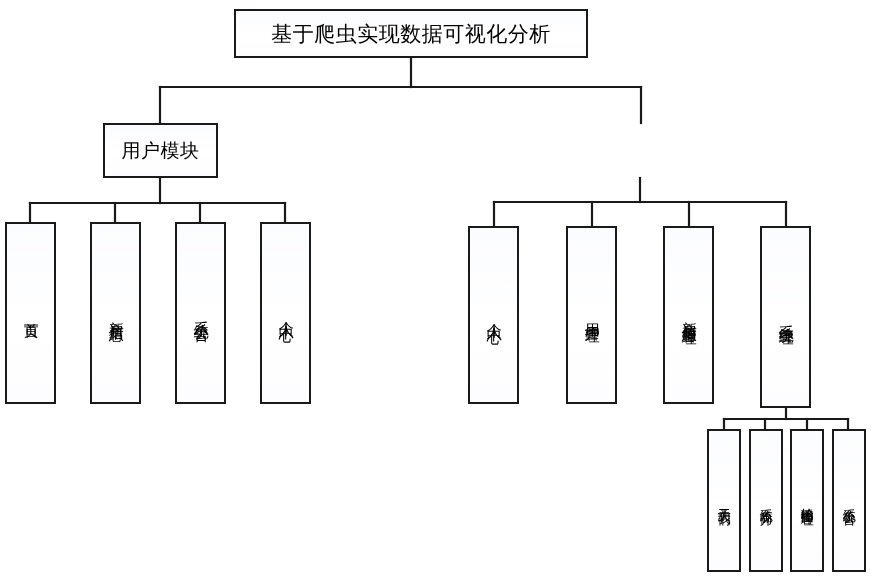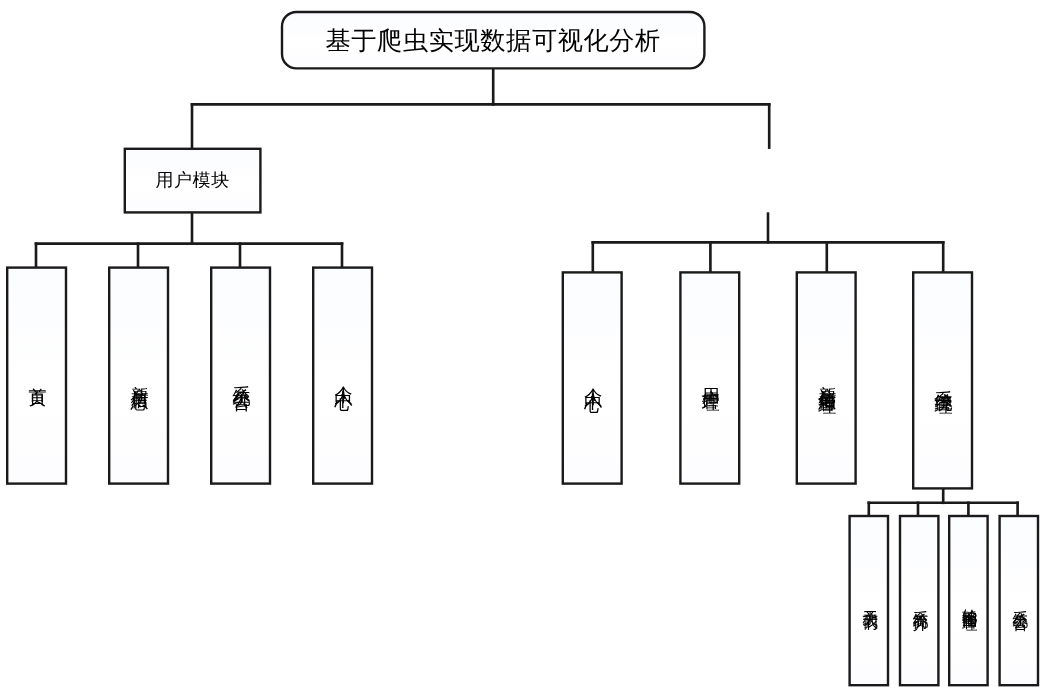--- a/index.html
+++ b/index.html
@@ -29,32 +29,31 @@
     border: 2px solid #1a1a1a;
     background: linear-gradient(180deg, #fbfcff 0%, #ffffff 55%, #fdfdff 100%);
     display: flex;
     align-items: center;
     justify-content: center;
     color: #000000;
     letter-spacing: 0.5px;
   }
   .node.horiz {
     writing-mode: horizontal-tb;
-    font-size: 15px;
+    font-size: 19px;
   }
   .node.vert {
     writing-mode: vertical-rl;
     text-orientation: upright;
     font-size: 15px;
     line-height: 1.18;
     letter-spacing: 2px;
   }
   .node.root {
     font-size: 21px;
-    border-radius: 13px;
   }
   .node.sub {
     font-size: 13px;
     letter-spacing: 1.5px;
   }
   .label {
     white-space: nowrap;
   }
 </style>
 </head>

